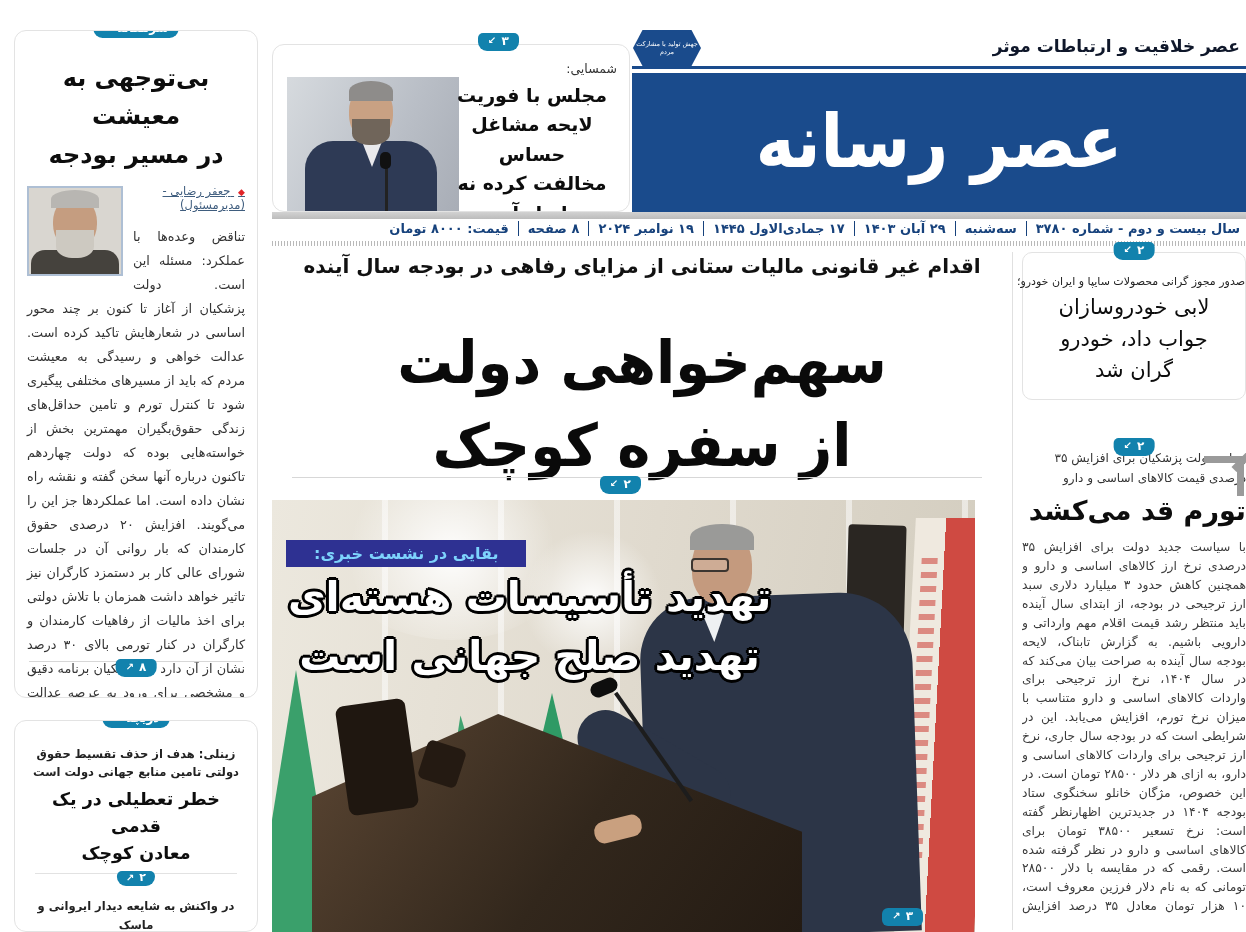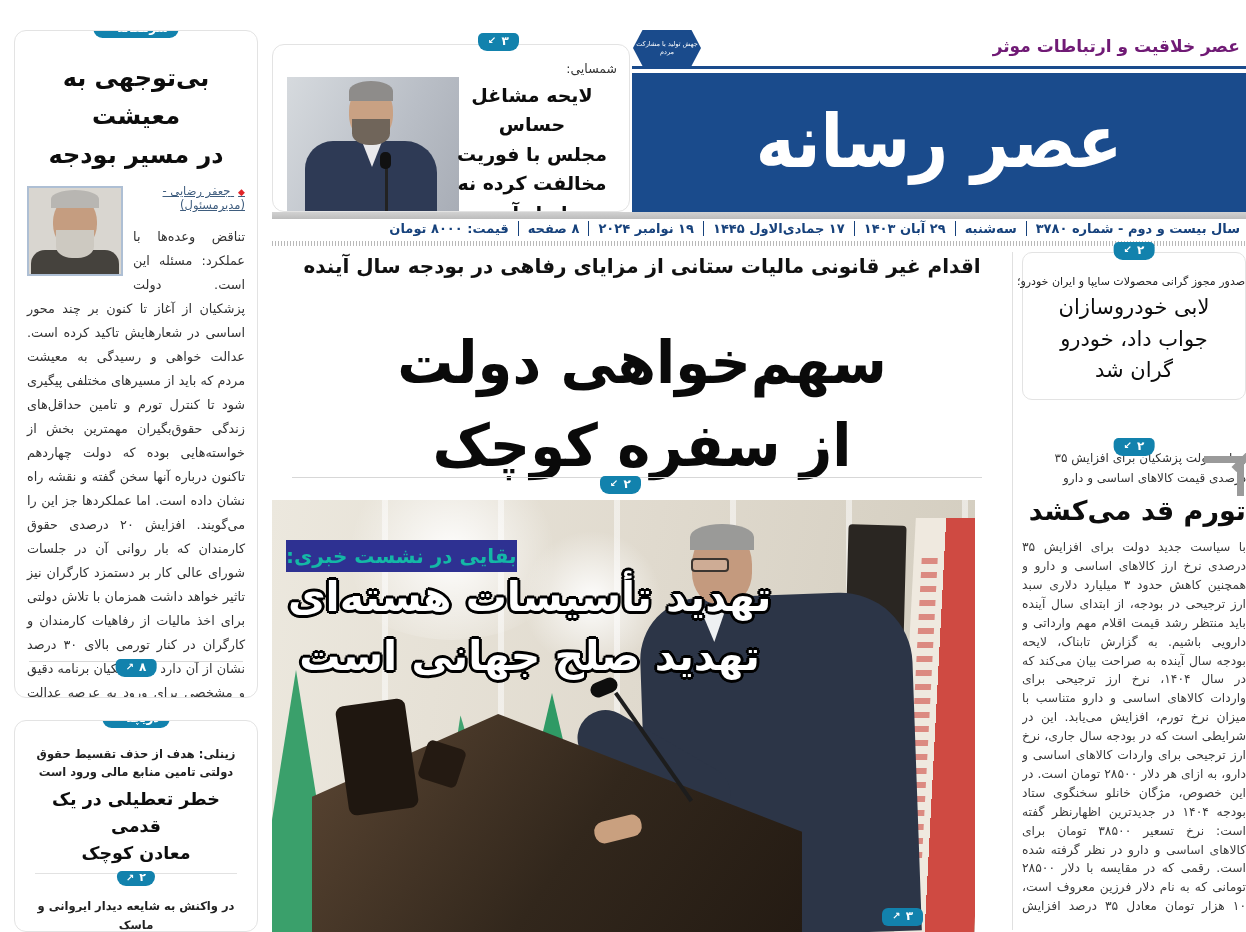--- a/index.html
+++ b/index.html
@@ -7,21 +7,21 @@
         font-family:"DejaVu Sans","Liberation Sans",sans-serif;direction:rtl;color:#222;}
 
   
   .tab{position:absolute;background:#1282ad;color:#fff;font-size:12px;font-weight:bold;
        padding:2px 10px 4px;border-radius:5px 5px 9px 9px;display:flex;gap:5px;align-items:center;
        line-height:1;z-index:6;white-space:nowrap;}
   .tab .arr{font-size:10px;}
   .hairline{position:absolute;height:1px;background:#d7d7d7;}
 
   
-  .tagline{position:absolute;top:36px;right:6px;font-size:17px;font-weight:bold;color:#701a75;}
+  .tagline{position:absolute;top:36px;right:6px;font-size:17px;font-weight:bold;color:#0f172a;}
   .logo-gem{position:absolute;left:633px;top:30px;width:68px;height:36px;background:#1a4b8c;
             clip-path:polygon(14% 0,86% 0,100% 50%,86% 100%,14% 100%,0 50%);
             color:#fff;font-size:6.5px;display:flex;align-items:center;justify-content:center;
             text-align:center;padding:2px;box-sizing:border-box;}
   .blue-rule{position:absolute;left:632px;right:0;top:66px;height:3px;background:#1a4b8c;}
   .masthead{position:absolute;left:632px;right:0;top:73px;height:139px;background:#1a4b8c;color:#fff;}
   .masthead .mh-kicker{position:absolute;top:9px;left:0;right:0;text-align:center;font-size:17px;font-weight:bold;}
   .masthead .mh-title{position:absolute;top:26px;left:0;right:0;text-align:center;font-size:66px;
                       font-weight:bold;letter-spacing:-1px;transform:scaleY(1.12);transform-origin:top;}
   .masthead .mh-url{position:absolute;left:24px;bottom:6px;font-size:25px;direction:ltr;font-weight:normal;}
@@ -128,22 +128,22 @@
               border-radius:8px;transform:rotate(-22deg);}
   .ph-podium{position:absolute;left:40px;bottom:0;width:490px;height:218px;
              clip-path:polygon(0 38%,38% 0,100% 54%,100% 100%,0 100%);
              background:linear-gradient(125deg,#5b4633,#32271c 55%,#241b13);}
   .ph-ornament{position:absolute;left:150px;bottom:148px;width:40px;height:40px;background:#241a12;
                transform:rotate(18deg);border-radius:6px;}
   .ph-ornament2{position:absolute;left:70px;bottom:120px;width:70px;height:110px;background:#1f1710;
                 border-radius:8px;transform:rotate(-8deg);}
   .ph-hand{position:absolute;left:322px;top:318px;width:48px;height:22px;background:#c9a07f;
            border-radius:10px;transform:rotate(-14deg);z-index:3;}
-  .photo-label{position:absolute;left:14px;top:40px;background:#2e3192;color:#14b8a6;font-size:20px;
-               font-weight:bold;padding:4px 0;z-index:5;}
+  .photo-label{position:absolute;left:14px;top:40px;background:#2e3192;color:#7dd3fc;font-size:16px;
+               font-weight:bold;padding:4px 28px;z-index:5;}
   .photo-caption{position:absolute;left:16px;top:68px;z-index:5;text-align:center;}
   .photo-caption span{display:block;font-size:41px;font-weight:bold;color:#fff;line-height:1.45;
         text-shadow:-2px -2px 0 #000,2px -2px 0 #000,-2px 2px 0 #000,2px 2px 0 #000,
                     0 -3px 0 #000,0 3px 0 #000,-3px 0 0 #000,3px 0 0 #000;}
   .photo-tab{left:auto;right:52px;bottom:6px;top:auto;border-radius:6px;}
 
   
   .v-divider{position:absolute;left:1012px;top:252px;bottom:2px;width:1px;background:#e0e0e0;}
   .right-col{position:absolute;left:1022px;top:252px;width:224px;}
   .car-box{position:relative;border:1px solid #e3e3e3;border-radius:10px;height:148px;box-sizing:border-box;
@@ -180,22 +180,22 @@
       <div class="tl-suit"></div>
       <div class="tl-shirt"></div>
       <div class="tl-head"></div>
       <div class="tl-hair"></div>
       <div class="tl-beard"></div>
       <div class="tl-mic"></div>
       <div class="tl-michead"></div>
     </div>
     <div class="tl-kicker">شمسایی:</div>
     <div class="tl-headline">
+      <span>مجلس با فوریت</span>
       <span>لایحه مشاغل حساس</span>
-      <span>مجلس با فوریت</span>
       <span>مخالفت کرده نه اصل آن</span>
     </div>
   </div>
   <div class="tab tl-tab">
     <span>۳</span>
     <span class="arr">↙</span>
   </div>
 
   <div class="gray-bar"></div>
   <div class="dateline">
@@ -238,21 +238,21 @@
         </div>
       </div>
     </section>
 
     <section class="side-box dr-box">
       <div class="tab dr-tab">
         <span>دریچه</span>
         <span class="arr">↙</span>
       </div>
       <div>
-        <div class="dr-kicker">زینلی: هدف از حذف تقسیط حقوق دولتی تامین منابع مالی ورود است</div>
+        <div class="dr-kicker">زینلی: هدف از حذف تقسیط حقوق دولتی تامین منابع جهانی دولت است</div>
         <div class="dr-headline">
           <span>خطر تعطیلی در یک قدمی</span>
           <span>معادن کوچک</span>
         </div>
         <div class="dr-badge-row">
           <div class="hairline"></div>
           <div class="tab">
             <span>۲</span>
             <span class="arr">↗</span>
           </div>

